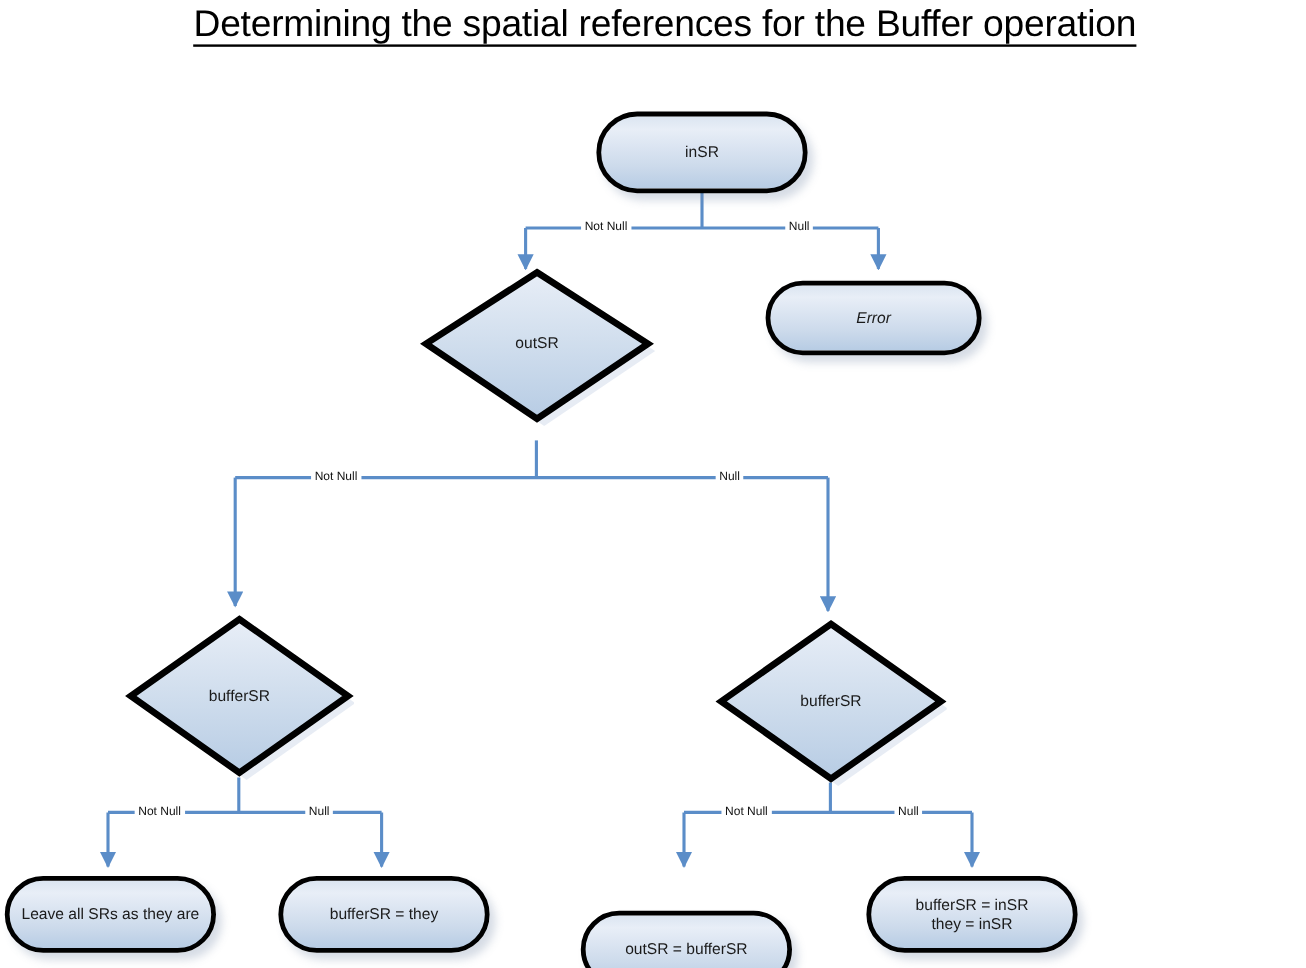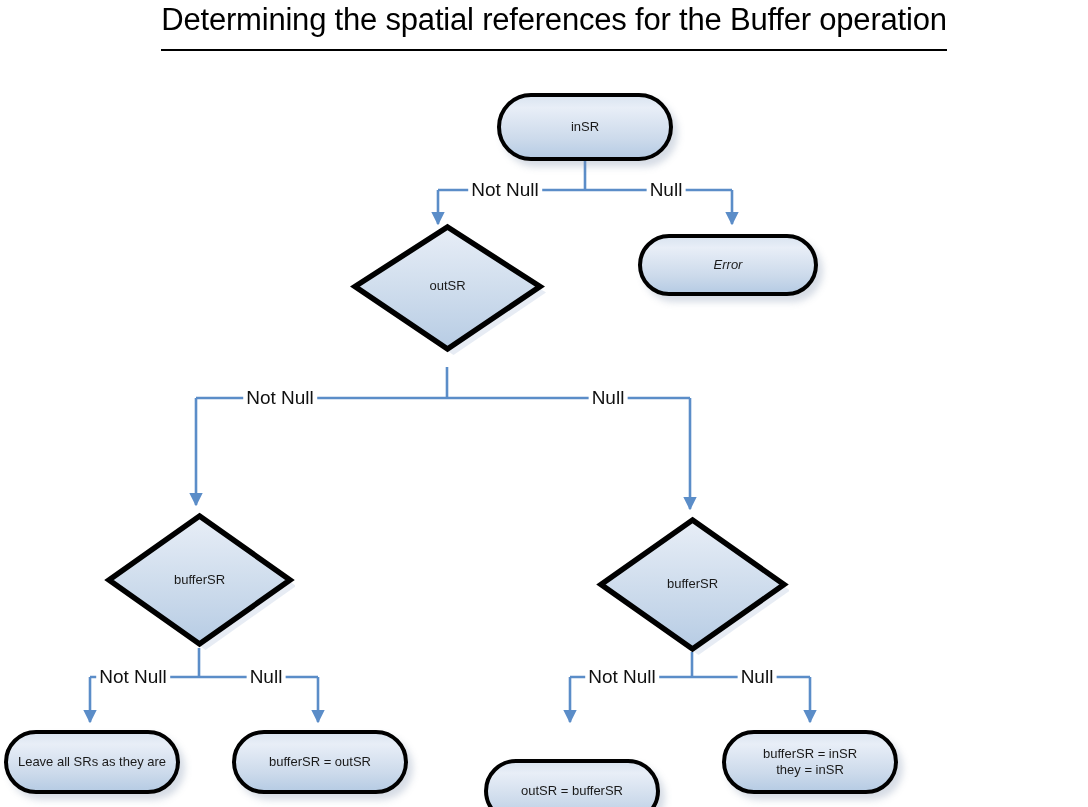--- a/index.html
+++ b/index.html
@@ -23,21 +23,21 @@
     width: 1088px;
     text-align: center;
     font-size: 31px;
     font-weight: 400;
     color: #000000;
     letter-spacing: -0.2px;
     white-space: nowrap;
   }
   #title .ul {
     border-bottom: 2px solid #000;
-    padding-bottom: 12px;
+    padding-bottom: 0;
     margin-left: 20px;
   }
 
   
   #wires {
     position: absolute;
     left: 0;
     top: 0;
     width: 1088px;
     height: 807px;
@@ -83,21 +83,21 @@
     z-index: 2;
     font-size: 13px;
     color: #1a1a1a;
   }
 
   
   .edge-label {
     position: absolute;
     z-index: 4;
     background: #ffffff;
-    font-size: 19px;
+    font-size: 10px;
     color: #111111;
     padding: 0 3px;
     line-height: 14px;
     height: 14px;
     white-space: nowrap;
     transform: translate(-50%, -50%);
   }
 </style>
 </head>
 <body>
@@ -200,21 +200,21 @@
     <polygon points="96.5,7 188,71.5 96.5,136 5,71.5" fill="url(#dg3)" stroke="#000000" stroke-width="5.5" stroke-linejoin="miter"></polygon>
   </svg>
   <span class="dlabel">bufferSR</span>
 </div>
 
 <div class="node term" style="left:4px; top:730px; width:176px; height:64px;">
   <span>Leave all SRs as they are</span>
 </div>
 
 <div class="node term" style="left:232px; top:730px; width:176px; height:64px;">
-  <span>bufferSR = outSR</span>
+  <span>bufferSR = they</span>
 </div>
 
 <div class="node term" style="left:484px; top:730px; width:176px; height:64px;margin-top:29px;">
   <span>outSR = bufferSR</span>
 </div>
 
 <div class="node term" style="left:722px; top:730px; width:176px; height:64px;align-items:center;">
   <div>
     <div>bufferSR = inSR</div>
     <div>they = inSR</div>

